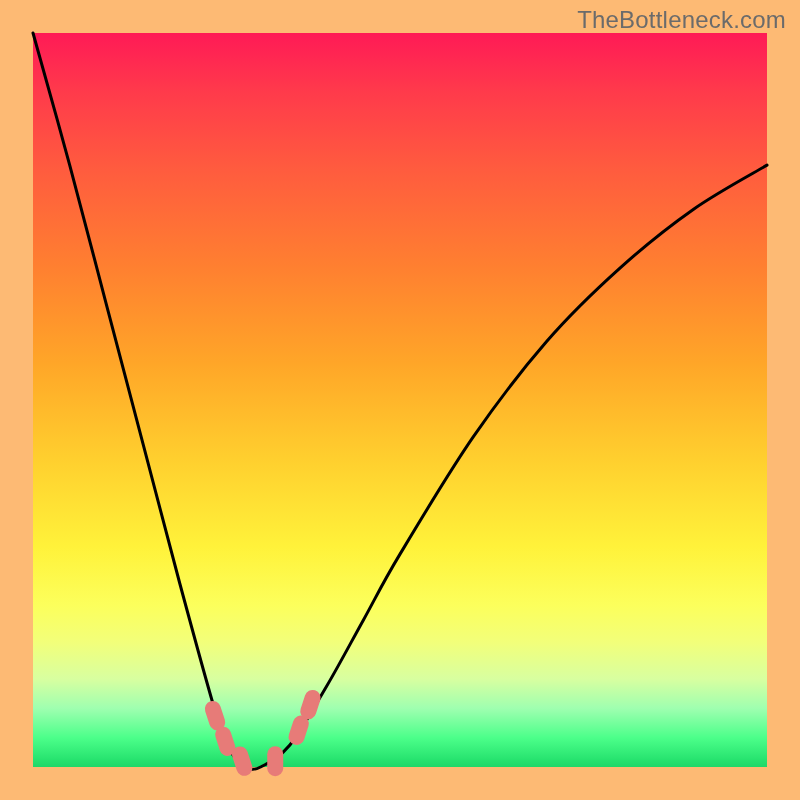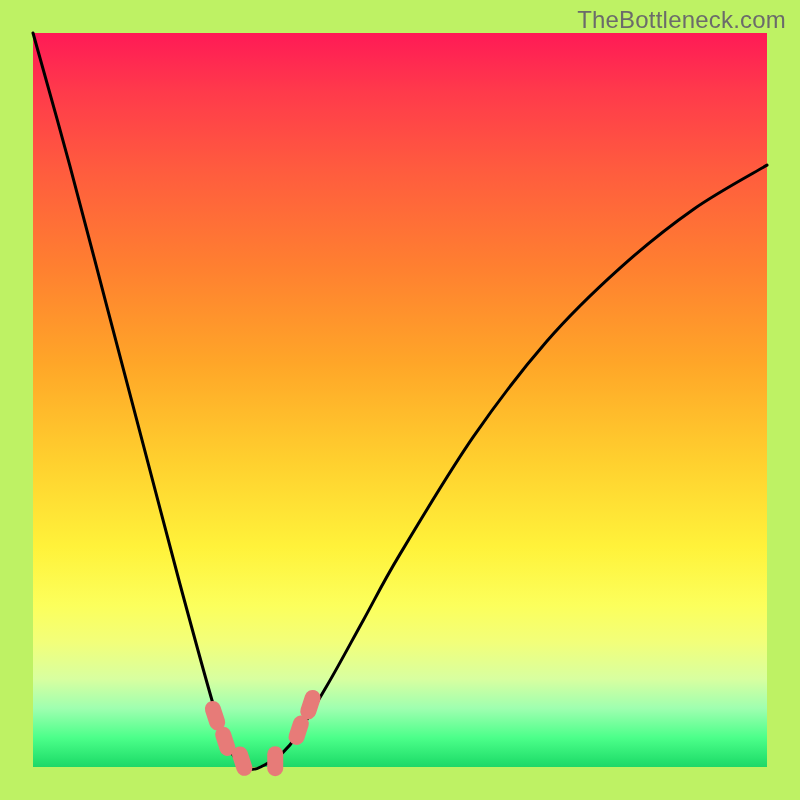--- a/index.html
+++ b/index.html
@@ -10,21 +10,21 @@
     background: #000;
     overflow: hidden;
     font-family: Arial, Helvetica, sans-serif;
   }
   .frame {
     position: absolute;
     top: 0;
     left: 0;
     width: 800px;
     height: 800px;
-    background: #bef264;
+    background: #fdba74;
   }
   .plot {
     position: absolute;
     top: 33px;
     left: 33px;
     width: 734px;
     height: 734px;
     
     background: linear-gradient(
       to bottom,

